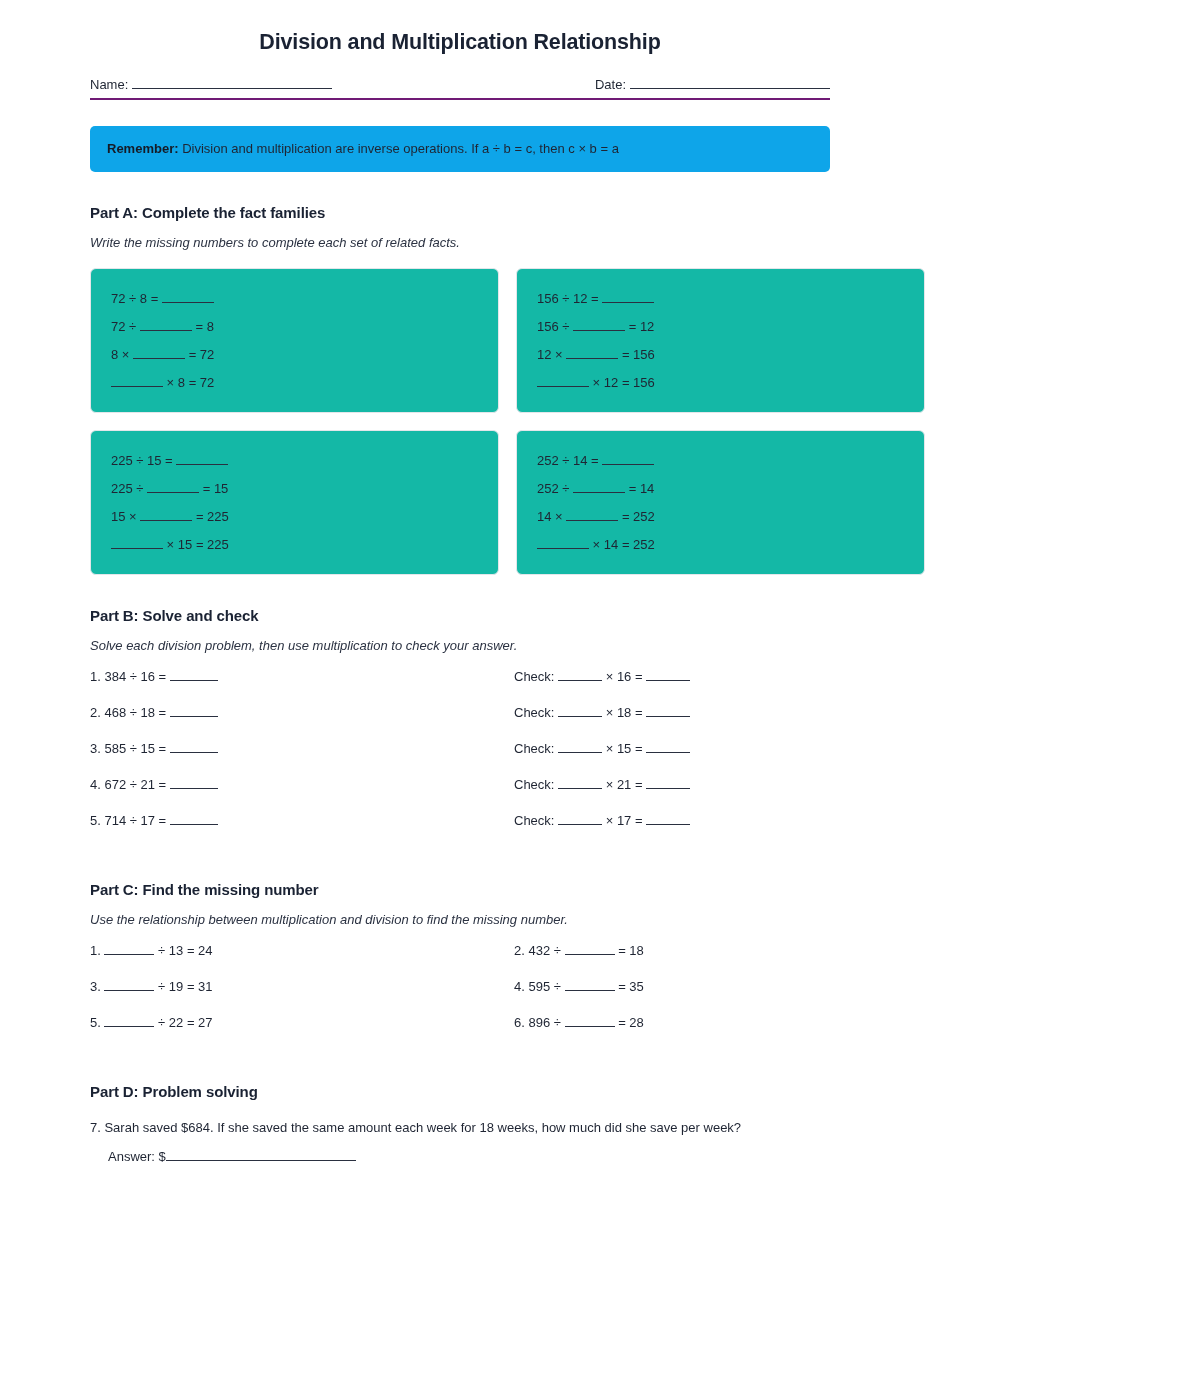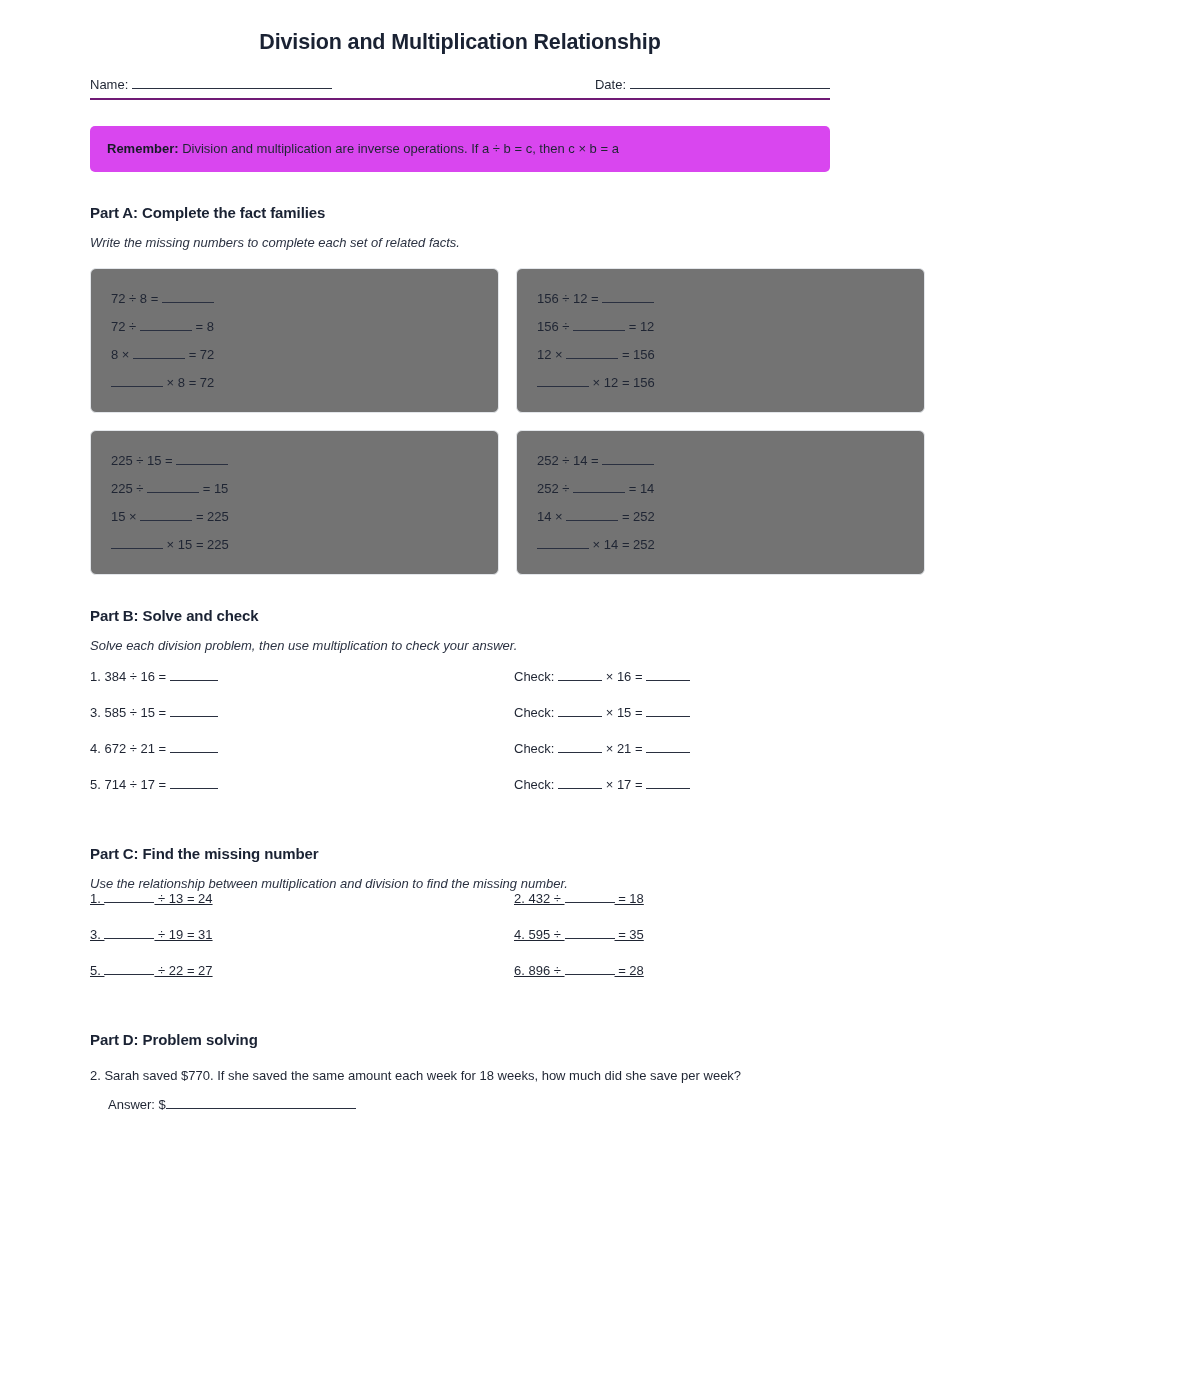--- a/index.html
+++ b/index.html
@@ -50,21 +50,21 @@
   .blank-line {
     display: inline-block;
     border-bottom: 1px solid #2a3040;
     height: 0;
     vertical-align: baseline;
   }
   .nd-blank { width: 200px; }
   
   .remember {
     margin-top: 26px;
-    background: #d946ef;
+    background: #0ea5e9;
     border-radius: 5px;
     padding: 14px 17px;
     font-size: 13px;
     line-height: 1.35;
     color: #1f2533;
   }
   .remember b { color: #161b26; }
   
   .part-heading {
     font-size: 15px;
@@ -83,21 +83,21 @@
   .ff-grid {
     display: grid;
     grid-template-columns: 409px 409px;
     column-gap: 17px;
     row-gap: 17px;
     margin-top: 18px;
   }
   .ff-card {
     border: 1px solid #e3e6ea;
     border-radius: 6px;
-    background: #737373;
+    background: #14b8a6;
     padding: 16px 20px 15px 20px;
     box-sizing: border-box;
   }
   .ff-line {
     font-size: 13px;
     color: #1f2533;
     line-height: 28px;
     white-space: nowrap;
   }
   .ff-blank { width: 52px; }
@@ -108,21 +108,21 @@
     align-items: baseline;
     font-size: 13px;
     color: #1f2533;
     height: 36px;
   }
   .pb-left  { width: 424px; white-space: nowrap; }
   .pb-right { white-space: nowrap; }
   .pb-blank    { width: 48px; }
   .chk-blank   { width: 44px; }
   
-  .pc-list { margin-top: 0; text-decoration: underline; }
+  .pc-list { margin-top: 16px; }
   .pc-row {
     display: flex;
     align-items: baseline;
     font-size: 13px;
     color: #1f2533;
     height: 36px;
   }
   .pc-left  { width: 424px; white-space: nowrap; }
   .pc-right { white-space: nowrap; }
   .pc-blank { width: 50px; }
@@ -203,20 +203,24 @@
   <h2 class="part-heading">Part B: Solve and check</h2>
   <p class="part-sub">Solve each division problem, then use multiplication to check your answer.</p>
 
   <div class="pb-list">
 
     <div class="pb-row">
       <div class="pb-left"><span>1. 384 ÷ 16 = </span><span class="blank-line pb-blank"></span></div>
       <div class="pb-right"><span>Check: </span><span class="blank-line chk-blank"></span><span> × 16 = </span><span class="blank-line chk-blank"></span></div>
     </div>
 
+    <div class="pb-row">
+      <div class="pb-left"><span>2. 468 ÷ 18 = </span><span class="blank-line pb-blank"></span></div>
+      <div class="pb-right"><span>Check: </span><span class="blank-line chk-blank"></span><span> × 18 = </span><span class="blank-line chk-blank"></span></div>
+    </div>
 
     <div class="pb-row">
       <div class="pb-left"><span>3. 585 ÷ 15 = </span><span class="blank-line pb-blank"></span></div>
       <div class="pb-right"><span>Check: </span><span class="blank-line chk-blank"></span><span> × 15 = </span><span class="blank-line chk-blank"></span></div>
     </div>
 
     <div class="pb-row">
       <div class="pb-left"><span>4. 672 ÷ 21 = </span><span class="blank-line pb-blank"></span></div>
       <div class="pb-right"><span>Check: </span><span class="blank-line chk-blank"></span><span> × 21 = </span><span class="blank-line chk-blank"></span></div>
     </div>
@@ -249,19 +253,19 @@
     </div>
 
   </div>
 
   <h2 class="part-heading">Part D: Problem solving</h2>
 
   <div class="pd-list">
 
 
     <div class="pd-item">
-      <div class="pd-q">2. Sarah saved $770. If she saved the same amount each week for 18 weeks, how much did she save per week?</div>
+      <div class="pd-q">7. Sarah saved $684. If she saved the same amount each week for 18 weeks, how much did she save per week?</div>
       <div class="pd-a"><span>Answer: $</span><span class="blank-line pd-blank2"></span><span></span></div>
     </div>
 
   </div>
 
 </div>
 
 </body></html>

